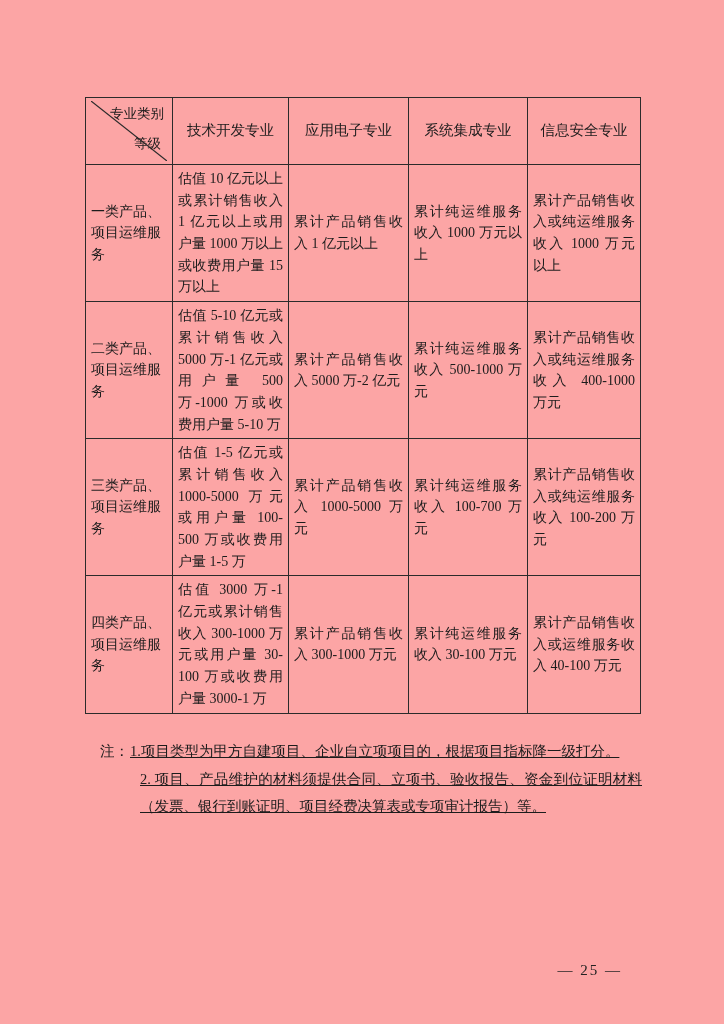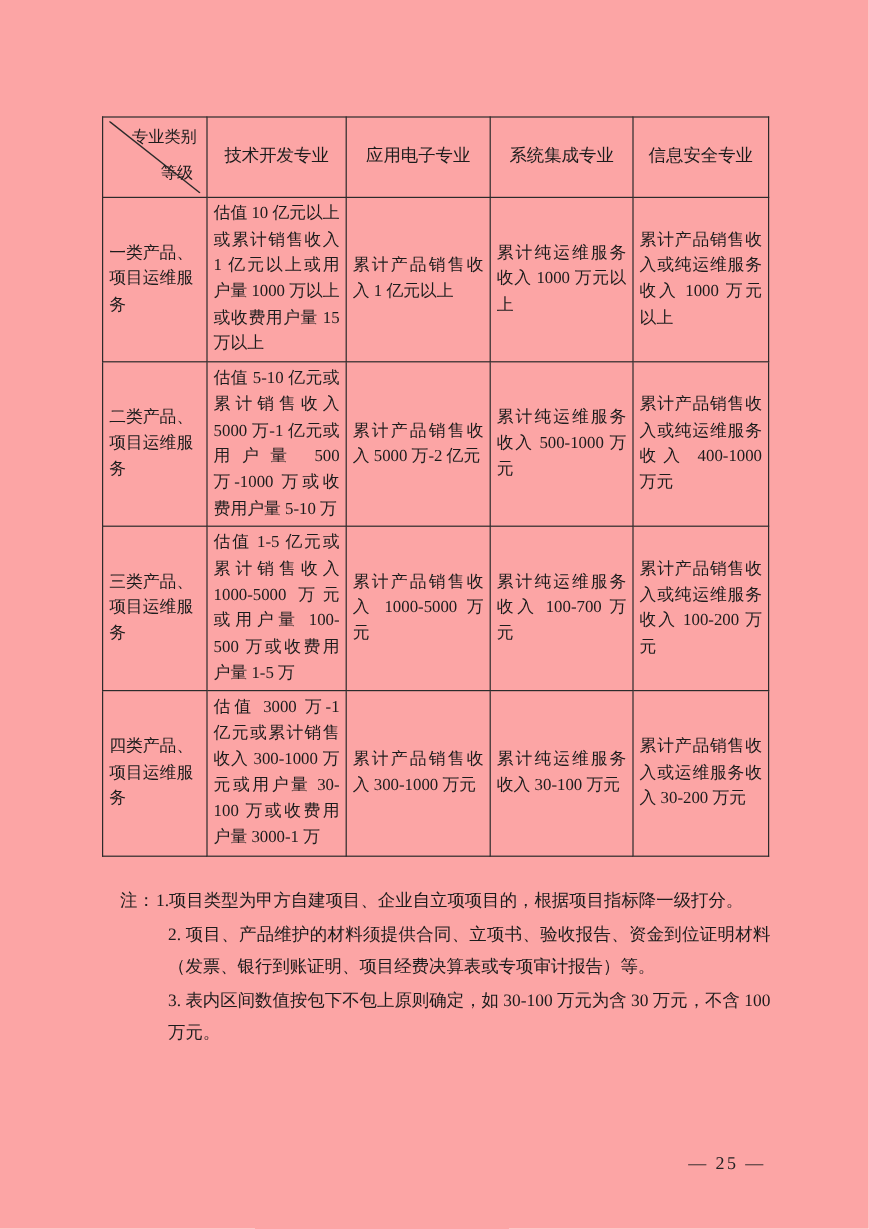--- a/index.html
+++ b/index.html
@@ -105,28 +105,29 @@
     flex: 0 0 30px;
     white-space: nowrap;
   }
   .notes-items {
     flex: 1;
   }
   .notes-items p {
     margin: 0;
     text-align: justify;
     text-justify: inter-character;
+    text-decoration: underline;
   }
   .notes-items p.indented {
     padding-left: 10px;
   }
   .page-number {
     position: absolute;
     top: 962px;
-    right: 86px;
+    right: 102px;
     font-size: 15px;
     letter-spacing: 2px;
     color: #222;
   }
 </style>
 </head>
 <body>
 
 <div class="page">
 
@@ -177,30 +178,29 @@
       <td class="criteria-cell">累计产品销售收入 1000-5000 万元</td>
       <td class="criteria-cell">累计纯运维服务收入 100-700 万元</td>
       <td class="criteria-cell">累计产品销售收入或纯运维服务收入 100-200 万元</td>
     </tr>
 
     <tr class="row-4">
       <td class="level-cell">四类产品、项目运维服务</td>
       <td class="criteria-cell">估值 3000 万-1 亿元或累计销售收入 300-1000 万元或用户量 30-100 万或收费用户量 3000-1 万</td>
       <td class="criteria-cell">累计产品销售收入 300-1000 万元</td>
       <td class="criteria-cell">累计纯运维服务收入 30-100 万元</td>
-      <td class="criteria-cell">累计产品销售收入或运维服务收入 30-200 万元</td>
+      <td class="criteria-cell">累计产品销售收入或运维服务收入 40-100 万元</td>
     </tr>
 
   </tbody>
     </table>
 
   <div class="notes">
     <div class="notes-label">注：</div>
     <div class="notes-items">
       <p>1.项目类型为甲方自建项目、企业自立项项目的，根据项目指标降一级打分。</p>
       <p class="indented">2. 项目、产品维护的材料须提供合同、立项书、验收报告、资金到位证明材料（发票、银行到账证明、项目经费决算表或专项审计报告）等。</p>
-      <p class="indented">3. 表内区间数值按包下不包上原则确定，如 30-100 万元为含 30 万元，不含 100 万元。</p>
     </div>
   </div>
 
   <div class="page-number">— 25 —</div>
 
 </div>
 
 </body></html>

